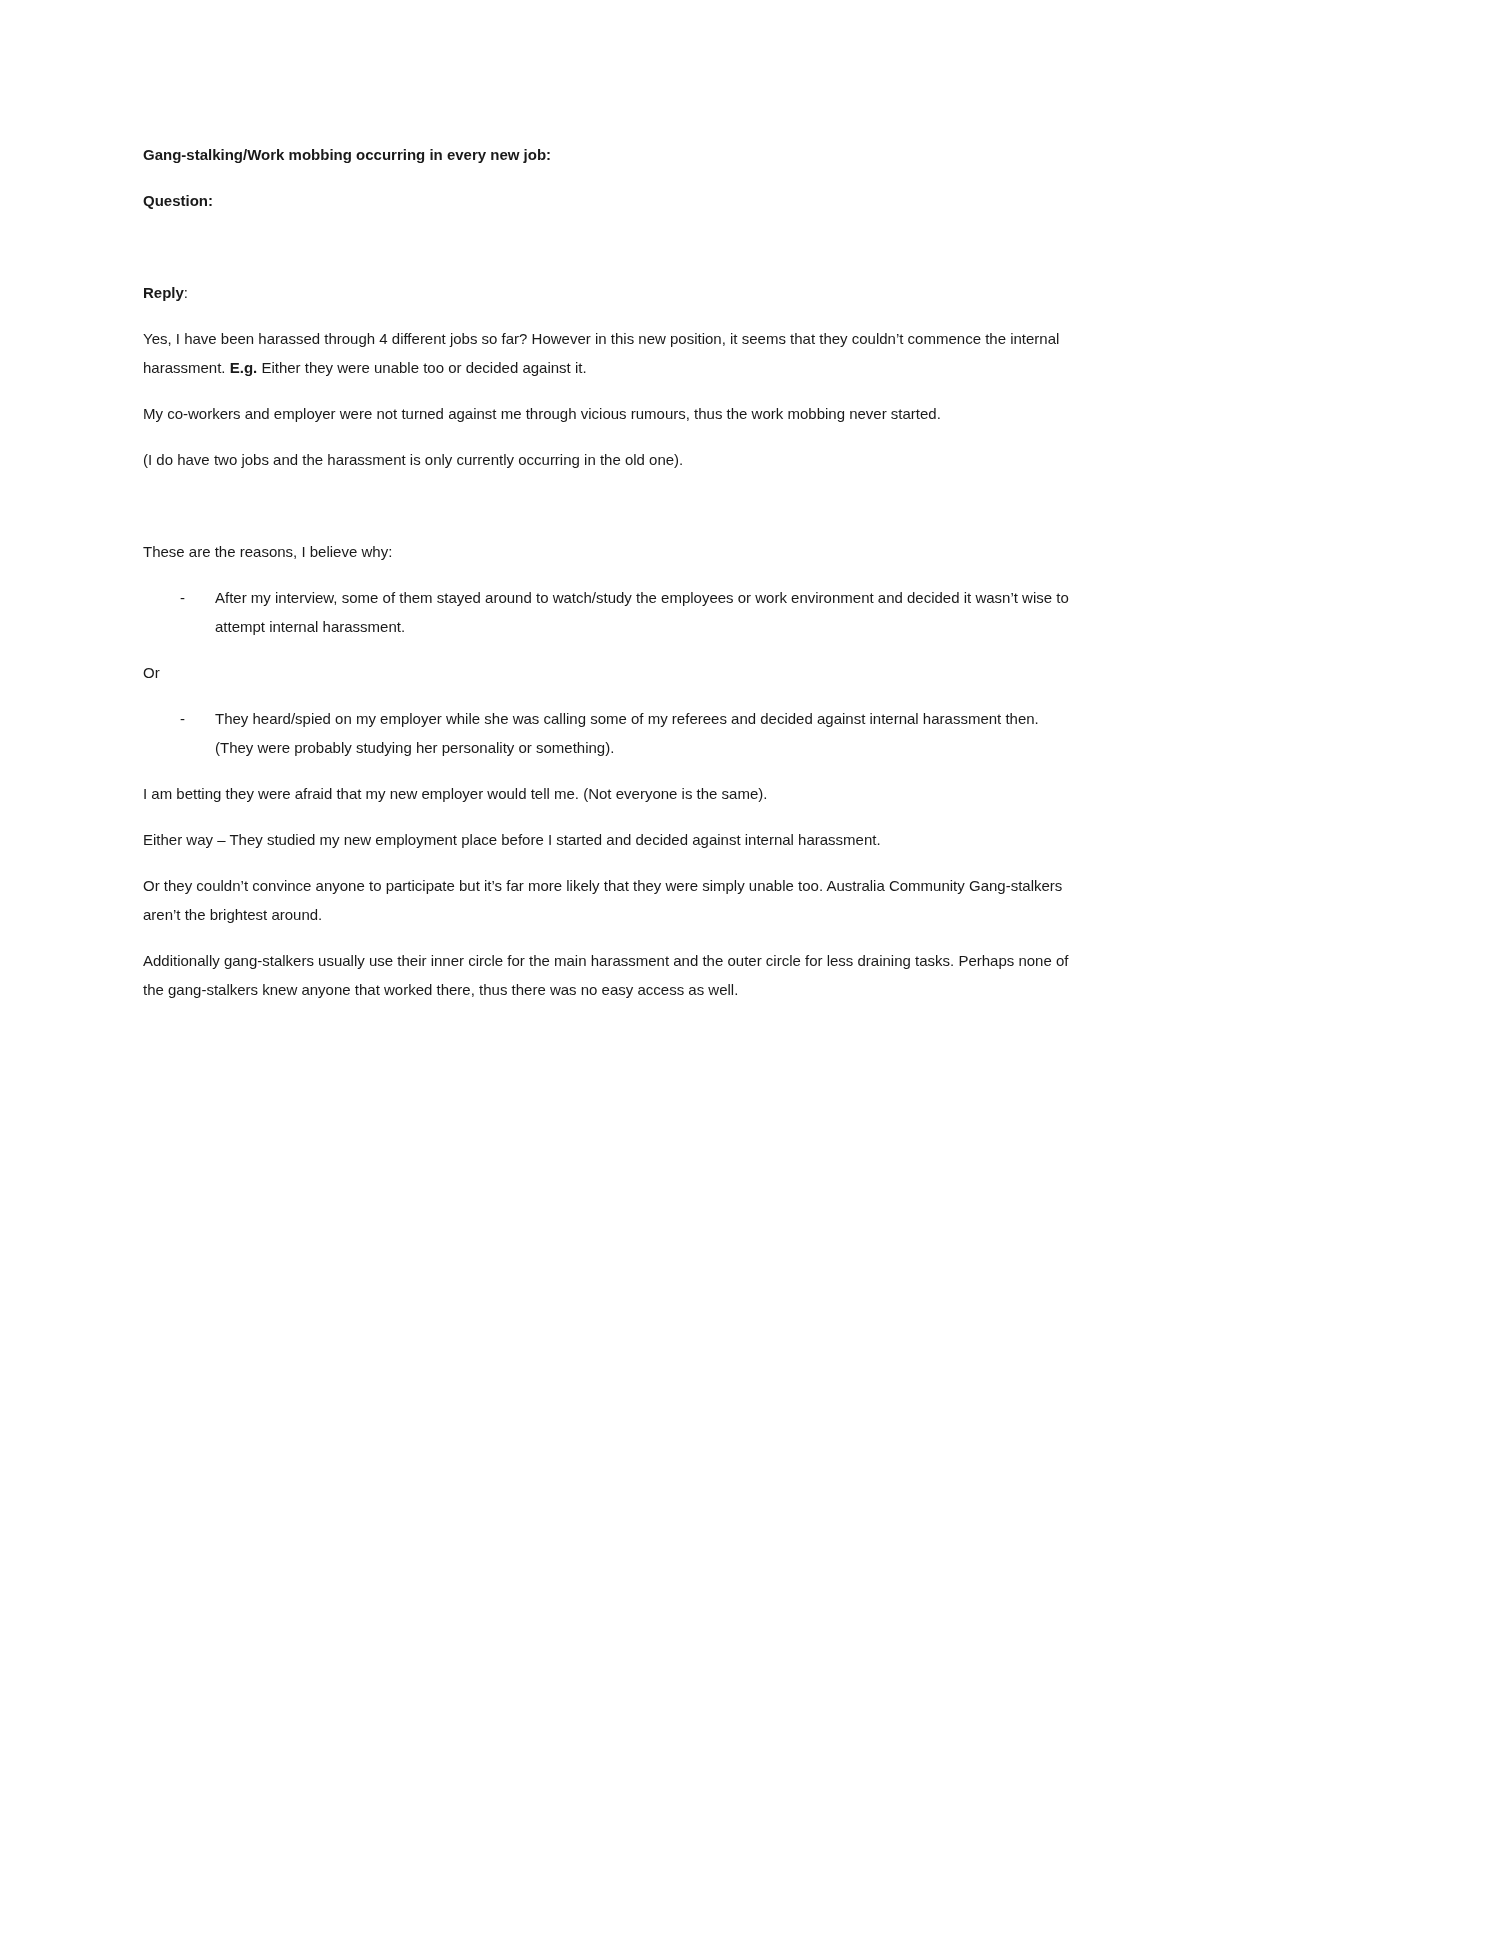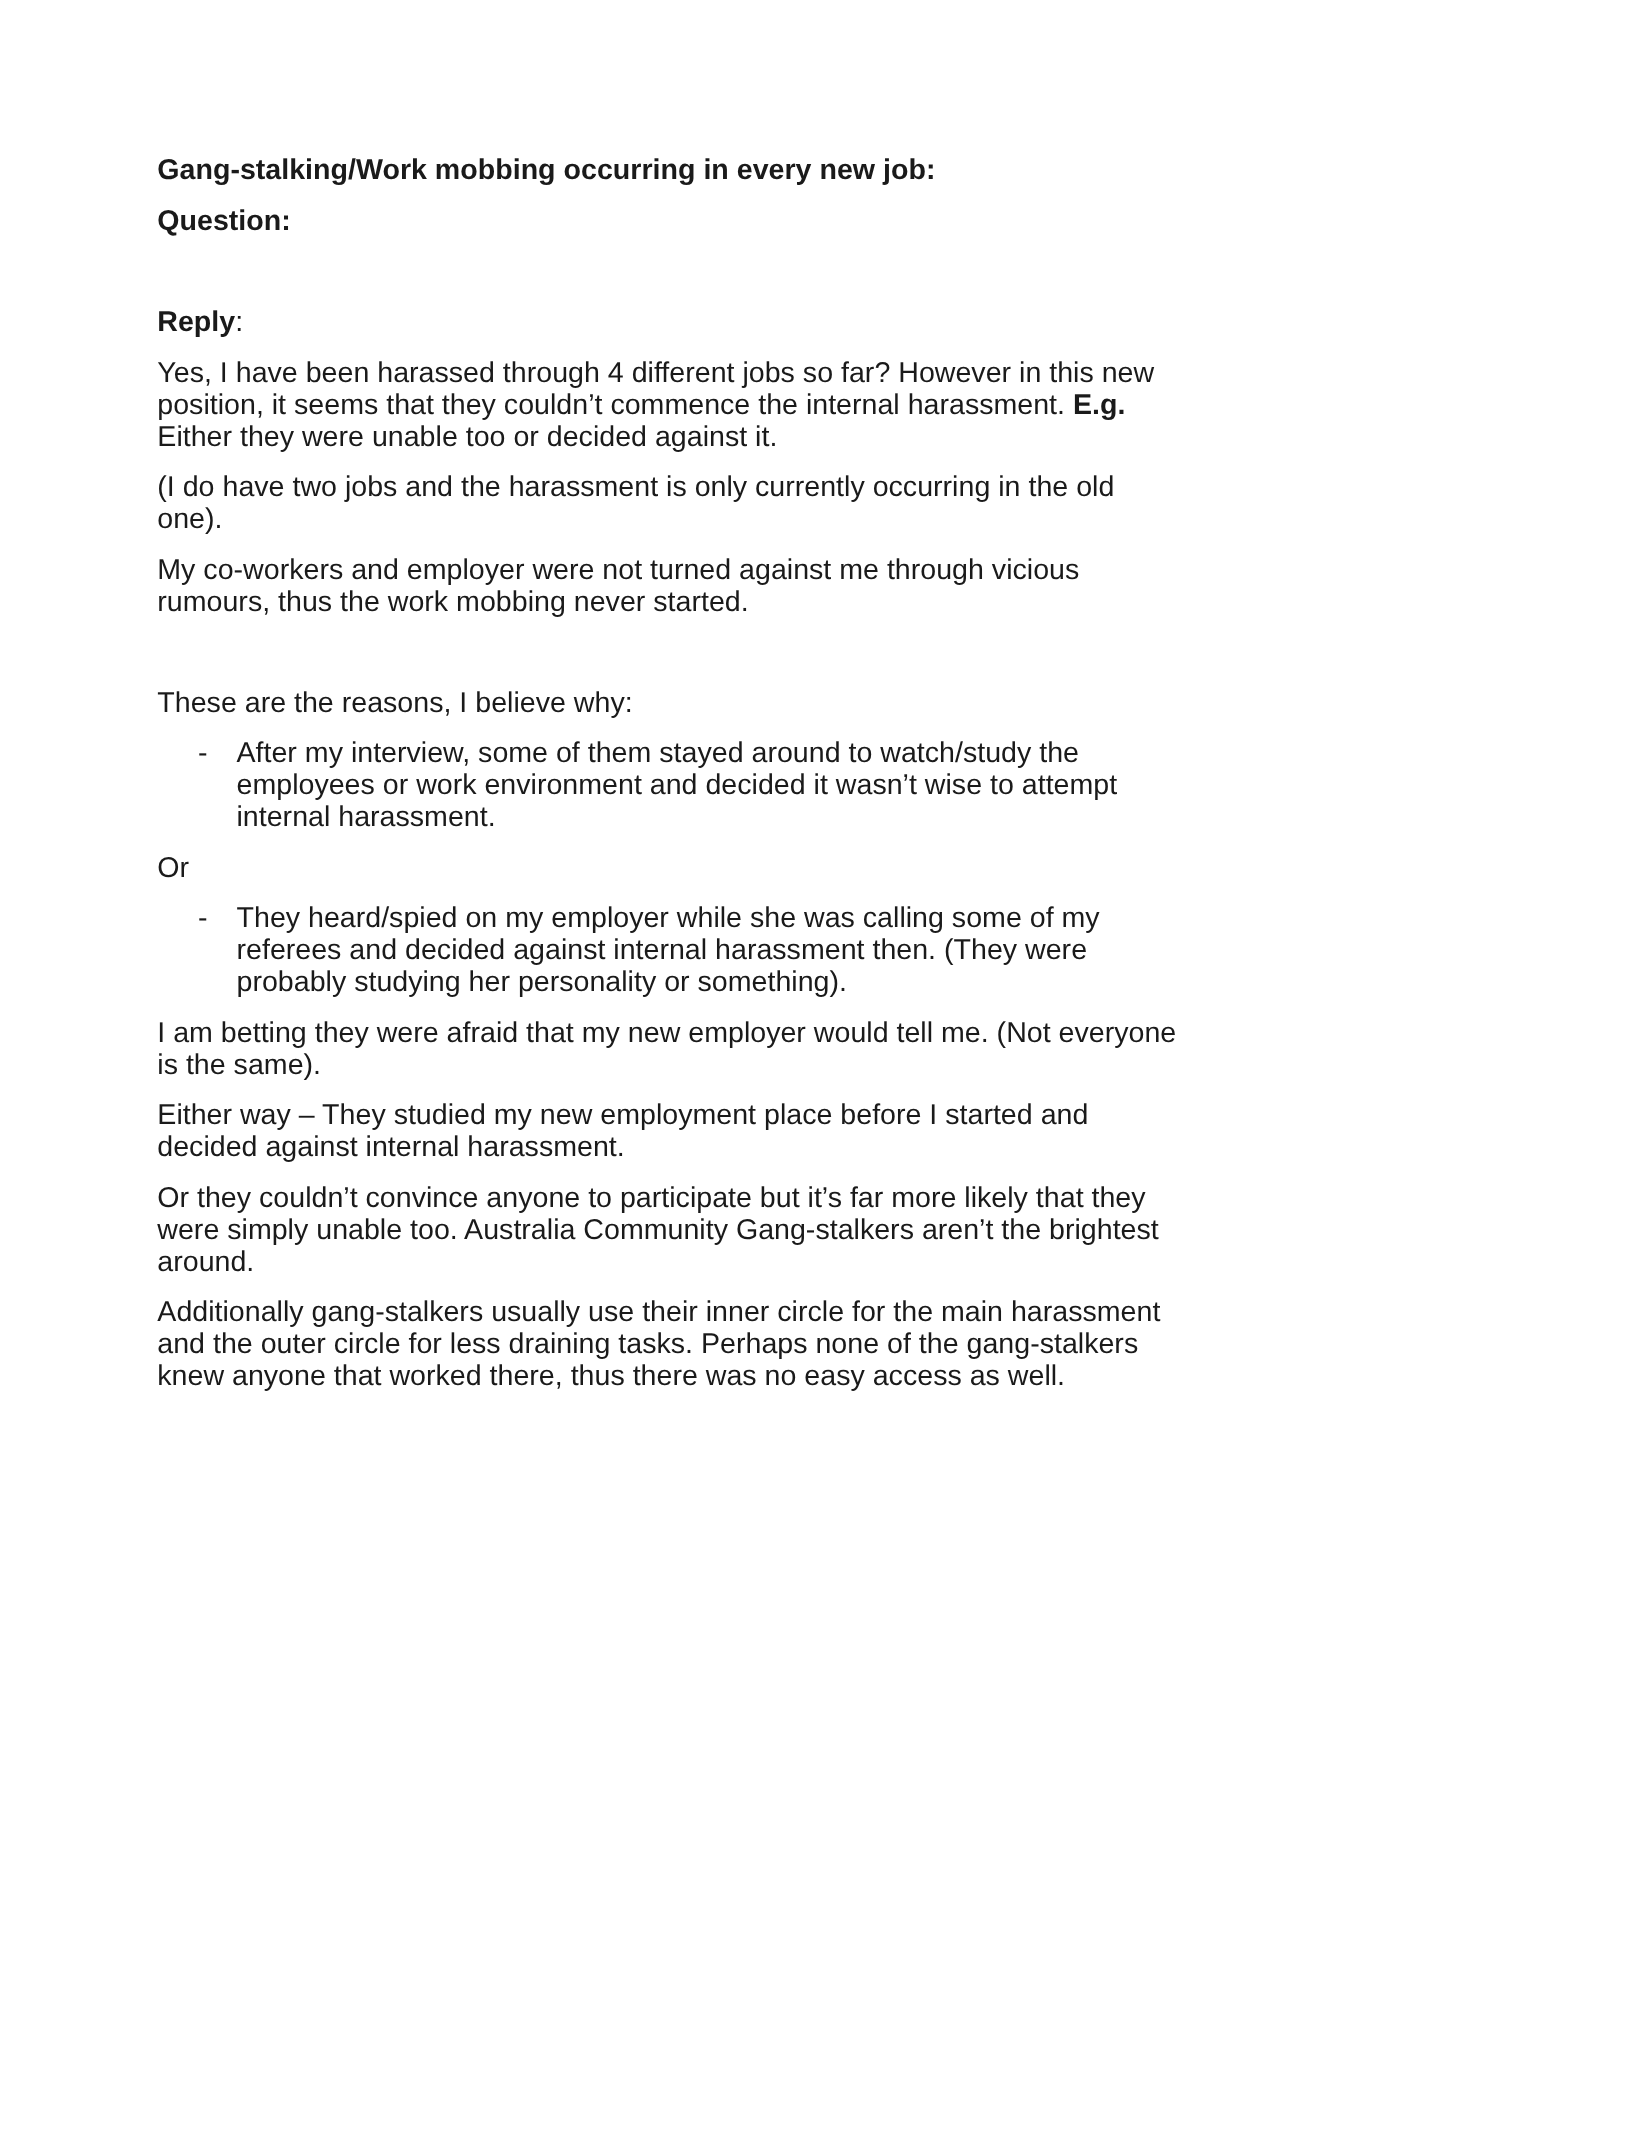--- a/index.html
+++ b/index.html
@@ -8,21 +8,21 @@
     background: #ffffff;
   }
   .page {
     position: relative;
     width: 1500px;
     height: 1942px;
     box-sizing: border-box;
     background: #ffffff;
     padding: 140px 140px 0 143px;
     font-family: "Liberation Sans", "DejaVu Sans", sans-serif;
-    font-size: 26px;
+    font-size: 15px;
     line-height: 29px;
     color: #1a1a1a;
   }
   .content {
     width: 928px;
   }
   .para {
     margin: 0 0 17px 0;
   }
   .bold {
@@ -53,23 +53,23 @@
 
     <p class="para bold">Question:</p>
 
 
     <div class="blank"></div>
 
     <p class="para"><span class="bold">Reply</span><span>:</span></p>
 
     <p class="para"><span>Yes, I have been harassed through 4 different jobs so far? However in this new position, it seems that they couldn’t commence the internal harassment. </span><span class="bold">E.g.</span><span> Either they were unable too or decided against it.</span></p>
 
+    <p class="para">My co-workers and employer were not turned against me through vicious rumours, thus the work mobbing never started.</p>
+
     <p class="para">(I do have two jobs and the harassment is only currently occurring in the old one).</p>
-
-    <p class="para">My co-workers and employer were not turned against me through vicious rumours, thus the work mobbing never started.</p>
 
     <div class="blank"></div>
 
     <p class="para">These are the reasons, I believe why:</p>
 
     <div class="bullet">
       <span class="dash">-</span>
       <span class="bullet-text">After my interview, some of them stayed around to watch/study the employees or work environment and decided it wasn’t wise to attempt internal harassment.</span>
     </div>
 

